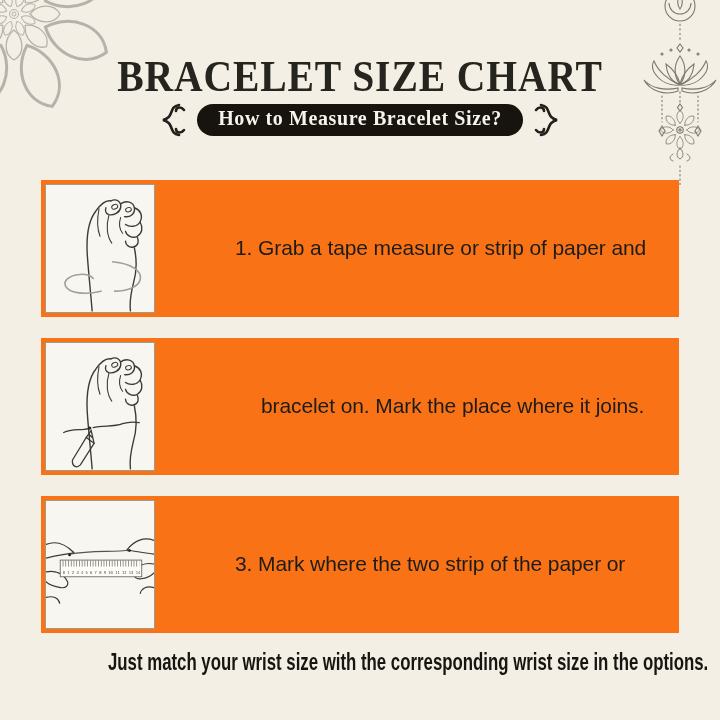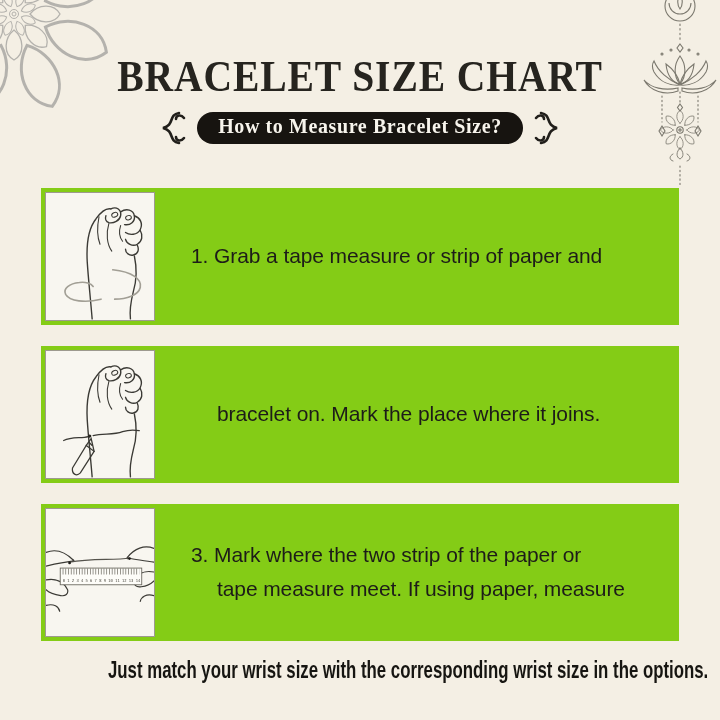--- a/index.html
+++ b/index.html
@@ -24,43 +24,43 @@
     font-size:45px;
     line-height:1.1;
     letter-spacing:1px;
     color:#26241f;
     transform:scaleX(0.88);
   }
 
   
   .badge-row{
     display:flex;justify-content:center;align-items:center;
-    gap:10px;margin-top:8px;height:36px;
+    gap:10px;height:36px;
   }
   .badge{
     background:#171410;color:#f7f4ec;
     font-family:"Liberation Serif", serif;
     font-weight:700;font-size:20px;
     letter-spacing:0.6px;
     padding:3px 21px 6px 21px;
     border-radius:17px;
     white-space:nowrap;
   }
   .flourish{flex:none;display:block;}
   .flourish.right{transform:scaleX(-1);}
 
   
   .steps{
     width:638px;margin:42px auto 0 auto;
     display:flex;flex-direction:column;gap:21px;
   }
   .step{
-    background:#84cc16;
+    background:#f97316;
     height:137px;
-    display:flex;align-items:center;
+    display:flex;align-items:center;gap:44px;
   }
   .illus-box{
     flex:none;width:110px;height:129px;margin-left:4px;
     background:#f8f6f0;border:1px solid #9d9a8f;
     box-sizing:border-box;
   }
   .illus-box svg{display:block;width:100%;height:100%;}
   .step-text{
     margin-left:36px;
     font-size:21px;line-height:34px;
@@ -268,19 +268,18 @@
         <circle cx="24" cy="54.7" r="1.4" fill="#1c1b18"></circle>
         <circle cx="85" cy="50.3" r="1.4" fill="#1c1b18"></circle>
 
         <rect x="14.5" y="60" width="83" height="17" fill="#fdfcf8" stroke="#6a675e" stroke-width="0.9"></rect>
         <line x1="17" y1="63.5" x2="95" y2="63.5" stroke="#6a675e" stroke-width="6" stroke-dasharray="0.7 2.08"></line>
         <text x="17" y="74.5" font-size="4.3" fill="#4a483f" font-family="'DejaVu Sans Mono', monospace" textLength="79" lengthAdjust="spacingAndGlyphs">0 1 2 3 4 5 6 7 8 9 10 11 12 13 14</text>
       </svg>
     </div>
     <div class="step-text">
       <div class="line first"><span>3. </span><span>Mark where the two strip of the paper or</span></div>
-      <div class="line cont">tape measure meet. If using paper, measure</div>
     </div>
   </div>
 
 </div>
 
 <div class="footer-note">Just match your wrist size with the corresponding wrist size in the options.</div>
 
 </body></html>

